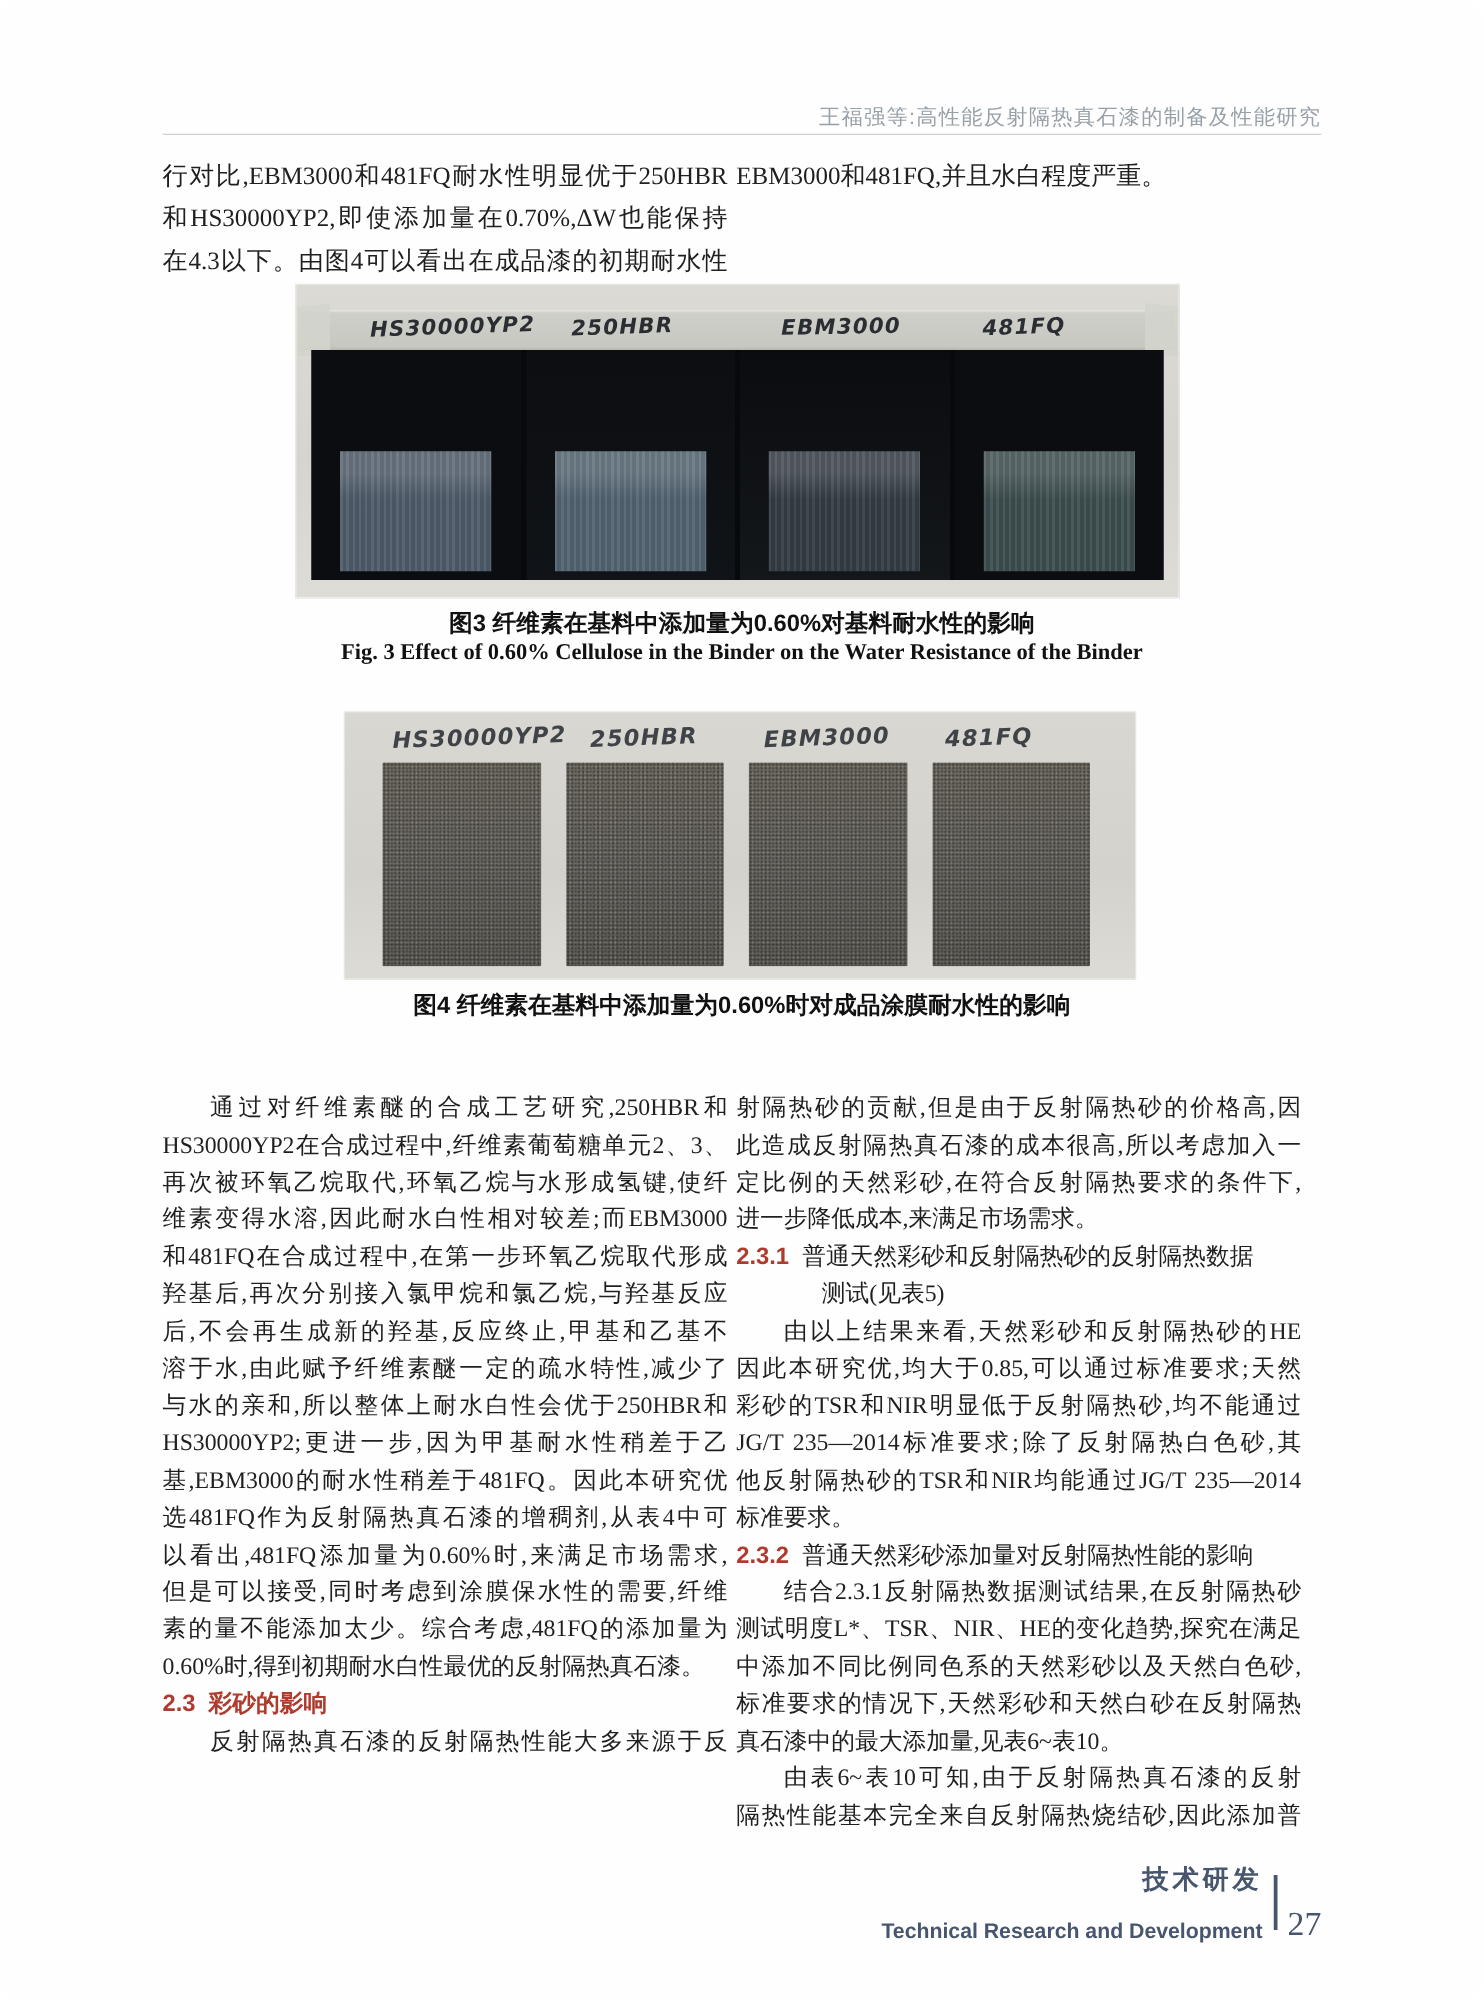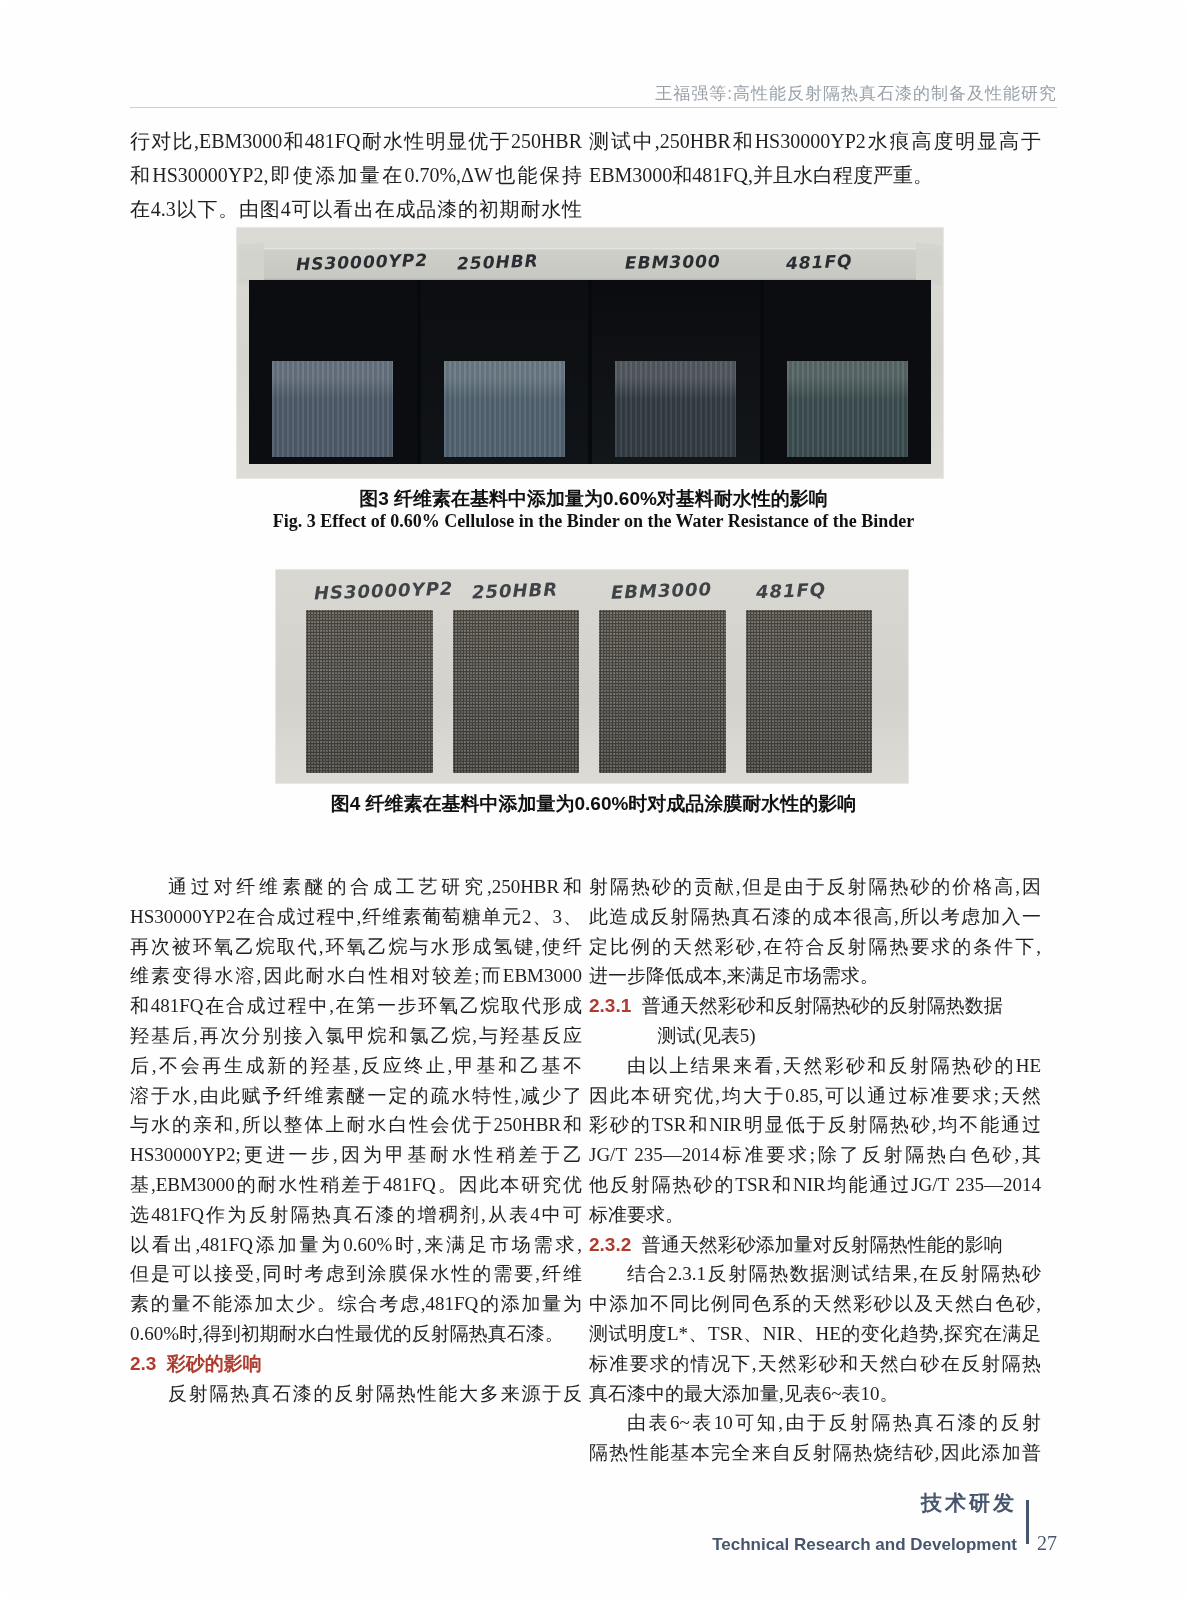--- a/index.html
+++ b/index.html
@@ -71,38 +71,37 @@
   .cap-en{font-family:"Liberation Serif","DejaVu Serif",serif;font-size:18px;color:#111;}
   #cap3cn{top:486px;} #cap3en{top:511px;}
   #cap4cn{top:791px;} #cap4en{top:816px;}
 
   
   .footer{position:absolute;top:1489px;right:130px;display:flex;align-items:center;color:#47566e;}
   .f-txt{text-align:right;margin-right:9px;}
   .f-cn{font-family:"Liberation Sans","DejaVu Sans",sans-serif;font-weight:bold;font-size:21px;letter-spacing:3px;}
   .f-en{font-family:Liberation Sans, sans-serif;font-weight:bold;font-size:17px;margin-top:18px;}
   .f-bar{width:3px;height:44px;background:#47566e;margin-right:8px;}
-  .f-num{font-size:20px;font-family:"Liberation Serif","DejaVu Serif",serif;align-self:flex-end;}
+  .f-num{font-size:27px;font-family:"Liberation Serif","DejaVu Serif",serif;align-self:flex-end;}
 </style>
 </head>
 <body>
 
 <div class="page">
 
   <div class="running-title">王福强等:高性能反射隔热真石漆的制备及性能研究</div>
   <div class="head-rule"></div>
 
   <div class="cols intro-cols">
     <div class="col" id="intro-left">
         <div class="tline flow">行对比,EBM3000和481FQ耐水性明显优于250HBR</div>
         <div class="tline flow">和HS30000YP2,即使添加量在0.70%,ΔW也能保持</div>
         <div class="tline flow">在4.3以下。由图4可以看出在成品漆的初期耐水性</div>
       </div>
     <div class="col" id="intro-right">
-        <div class="tline flow">测试中,250HBR和HS30000YP2水痕高度明显高于</div>
         <div class="tline end">EBM3000和481FQ,并且水白程度严重。</div>
       </div>
   </div>
 
   <div class="fig-photo fig3">
     <div class="tape" id="tape-labels">
         <span class="tape-label">HS30000YP2</span>
         <span class="tape-label">250HBR</span>
         <span class="tape-label">EBM3000</span>
         <span class="tape-label">481FQ</span>
@@ -170,22 +169,22 @@
         <div class="tline h3"><span class="secnum">2.3.1</span><span class="sectext">普通天然彩砂和反射隔热砂的反射隔热数据</span></div>
         <div class="tline h3cont">测试(见表5)</div>
         <div class="tline indent">由以上结果来看,天然彩砂和反射隔热砂的HE</div>
         <div class="tline flow">因此本研究优,均大于0.85,可以通过标准要求;天然</div>
         <div class="tline flow">彩砂的TSR和NIR明显低于反射隔热砂,均不能通过</div>
         <div class="tline flow">JG/T 235—2014标准要求;除了反射隔热白色砂,其</div>
         <div class="tline flow">他反射隔热砂的TSR和NIR均能通过JG/T 235—2014</div>
         <div class="tline end">标准要求。</div>
         <div class="tline h3"><span class="secnum">2.3.2</span><span class="sectext">普通天然彩砂添加量对反射隔热性能的影响</span></div>
         <div class="tline indent">结合2.3.1反射隔热数据测试结果,在反射隔热砂</div>
+        <div class="tline flow">测试明度L*、TSR、NIR、HE的变化趋势,探究在满足</div>
         <div class="tline flow">中添加不同比例同色系的天然彩砂以及天然白色砂,</div>
-        <div class="tline flow">测试明度L*、TSR、NIR、HE的变化趋势,探究在满足</div>
         <div class="tline flow">标准要求的情况下,天然彩砂和天然白砂在反射隔热</div>
         <div class="tline end">真石漆中的最大添加量,见表6~表10。</div>
         <div class="tline indent">由表6~表10可知,由于反射隔热真石漆的反射</div>
         <div class="tline flow">隔热性能基本完全来自反射隔热烧结砂,因此添加普</div>
       </div>
   </div>
 
   <div class="footer">
     <div class="f-txt">
       <div class="f-cn">技术研发</div>

